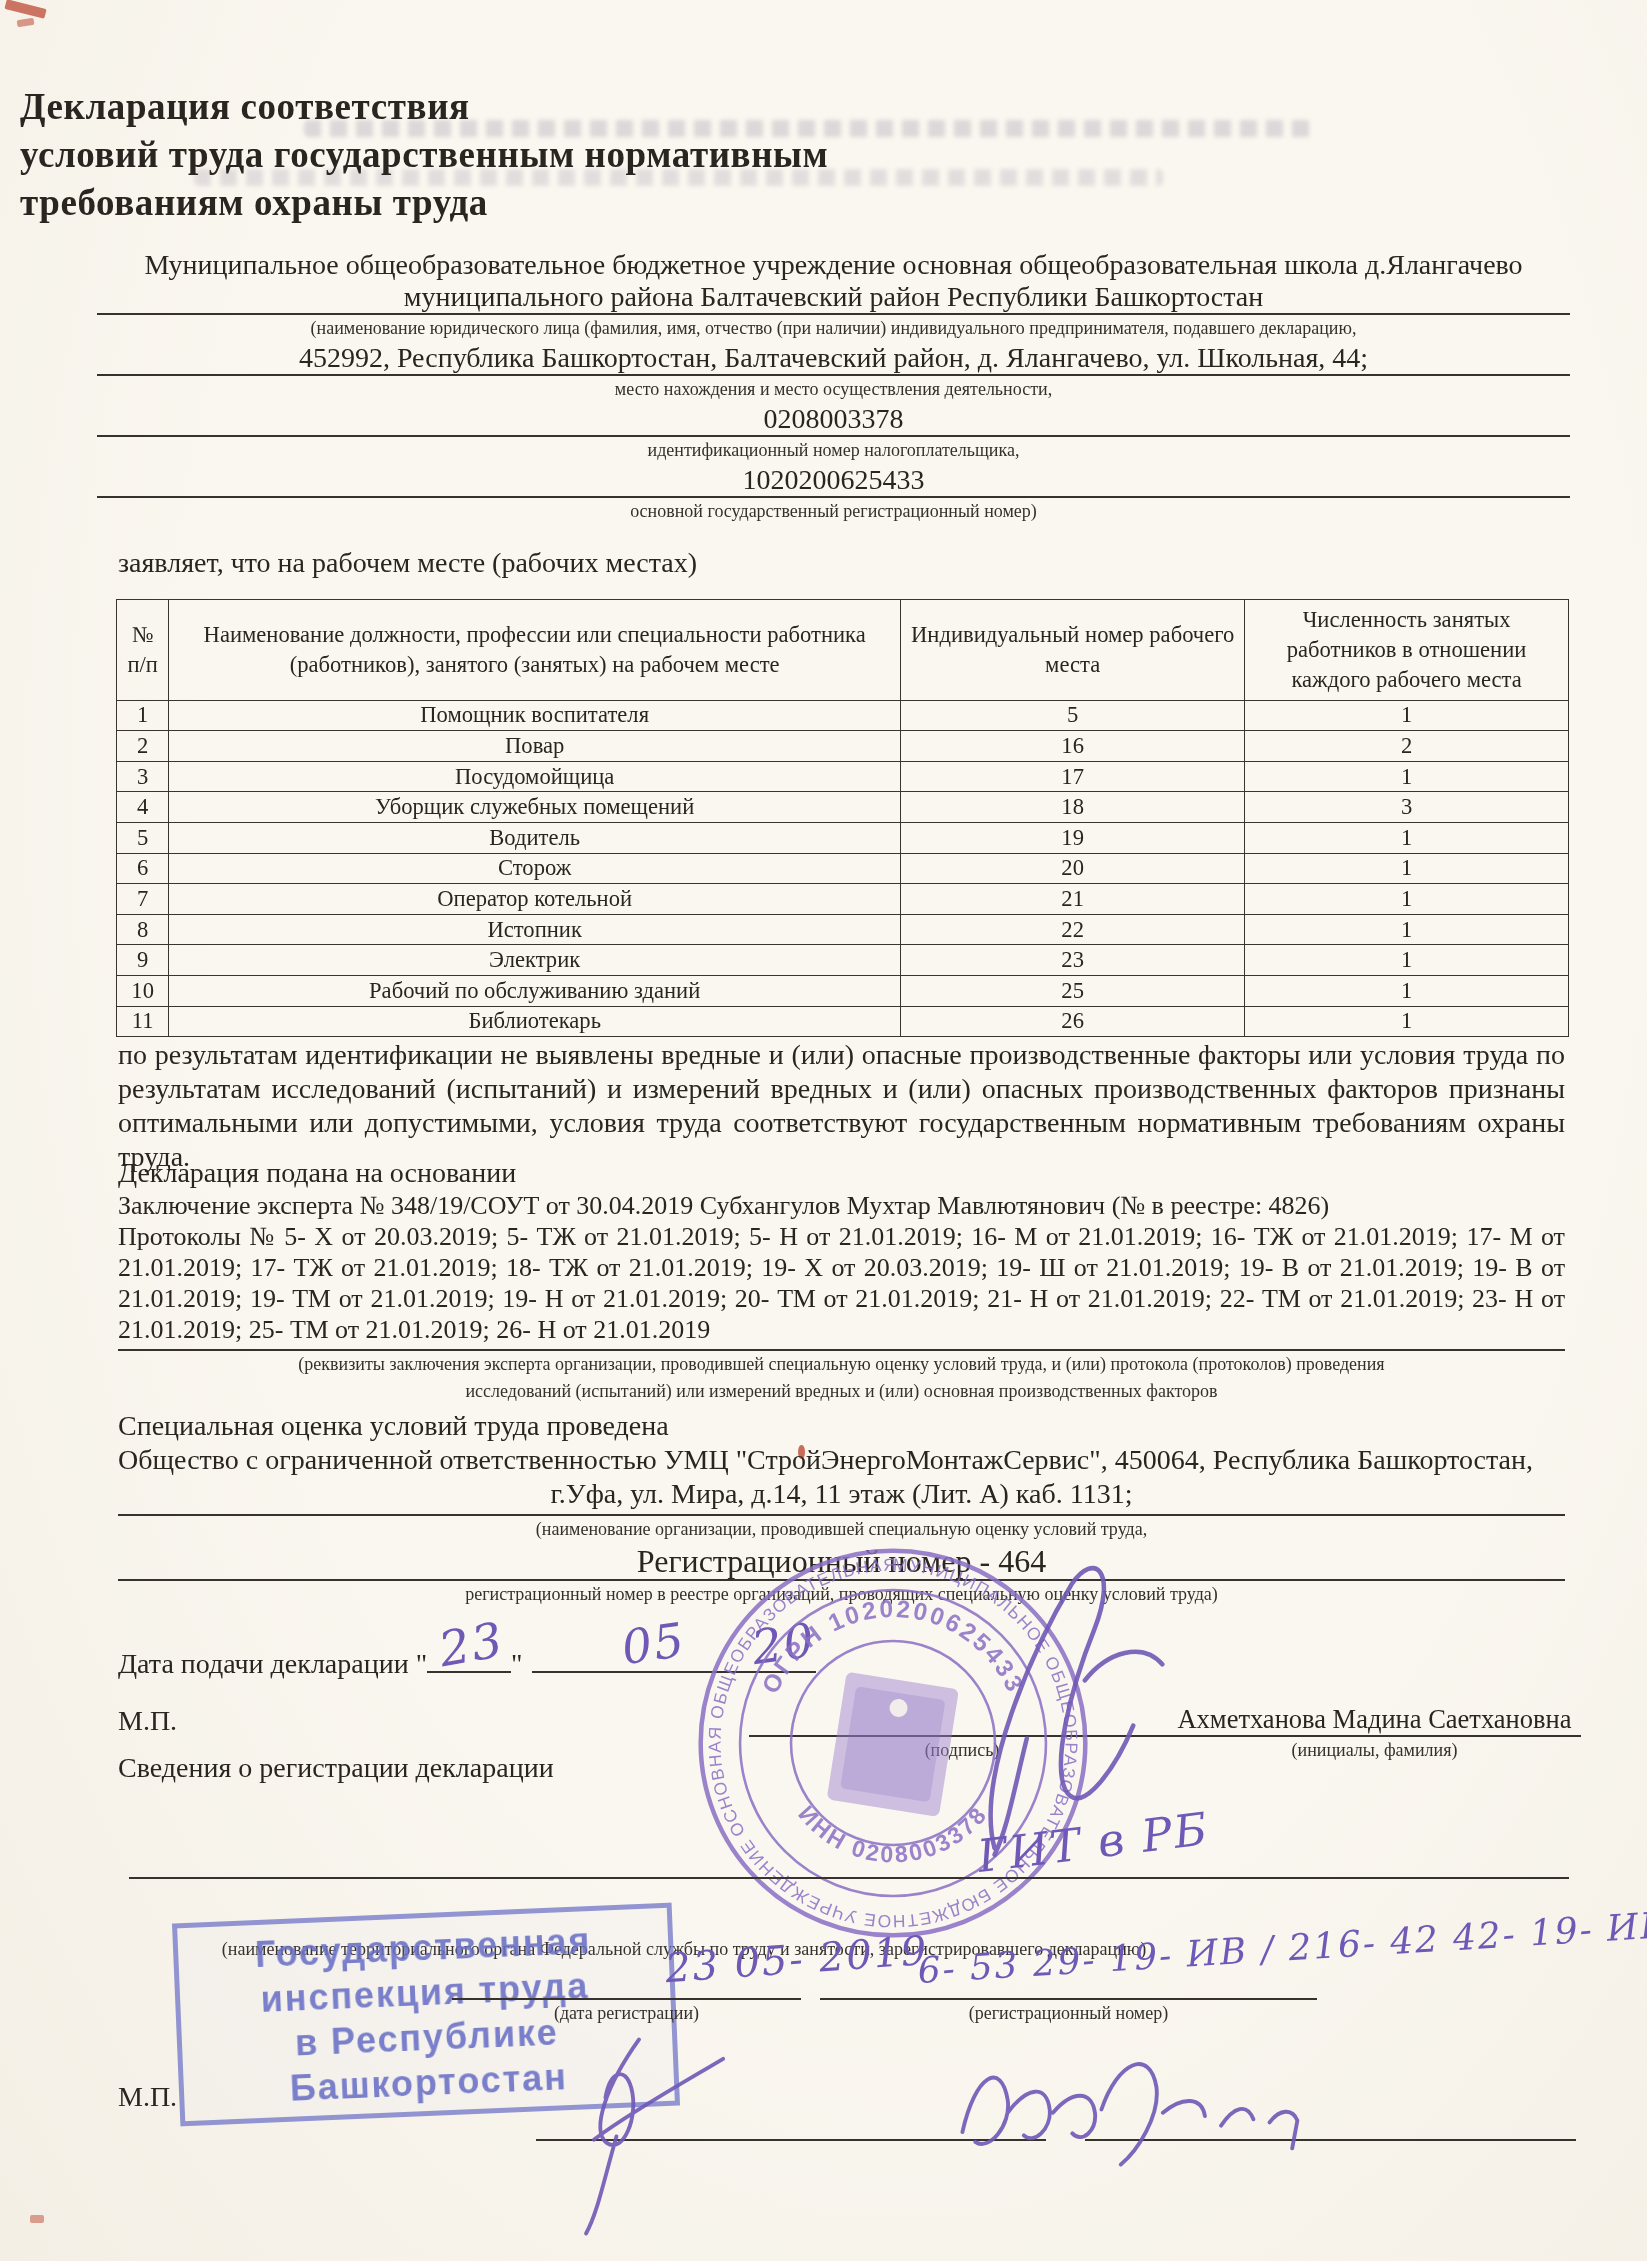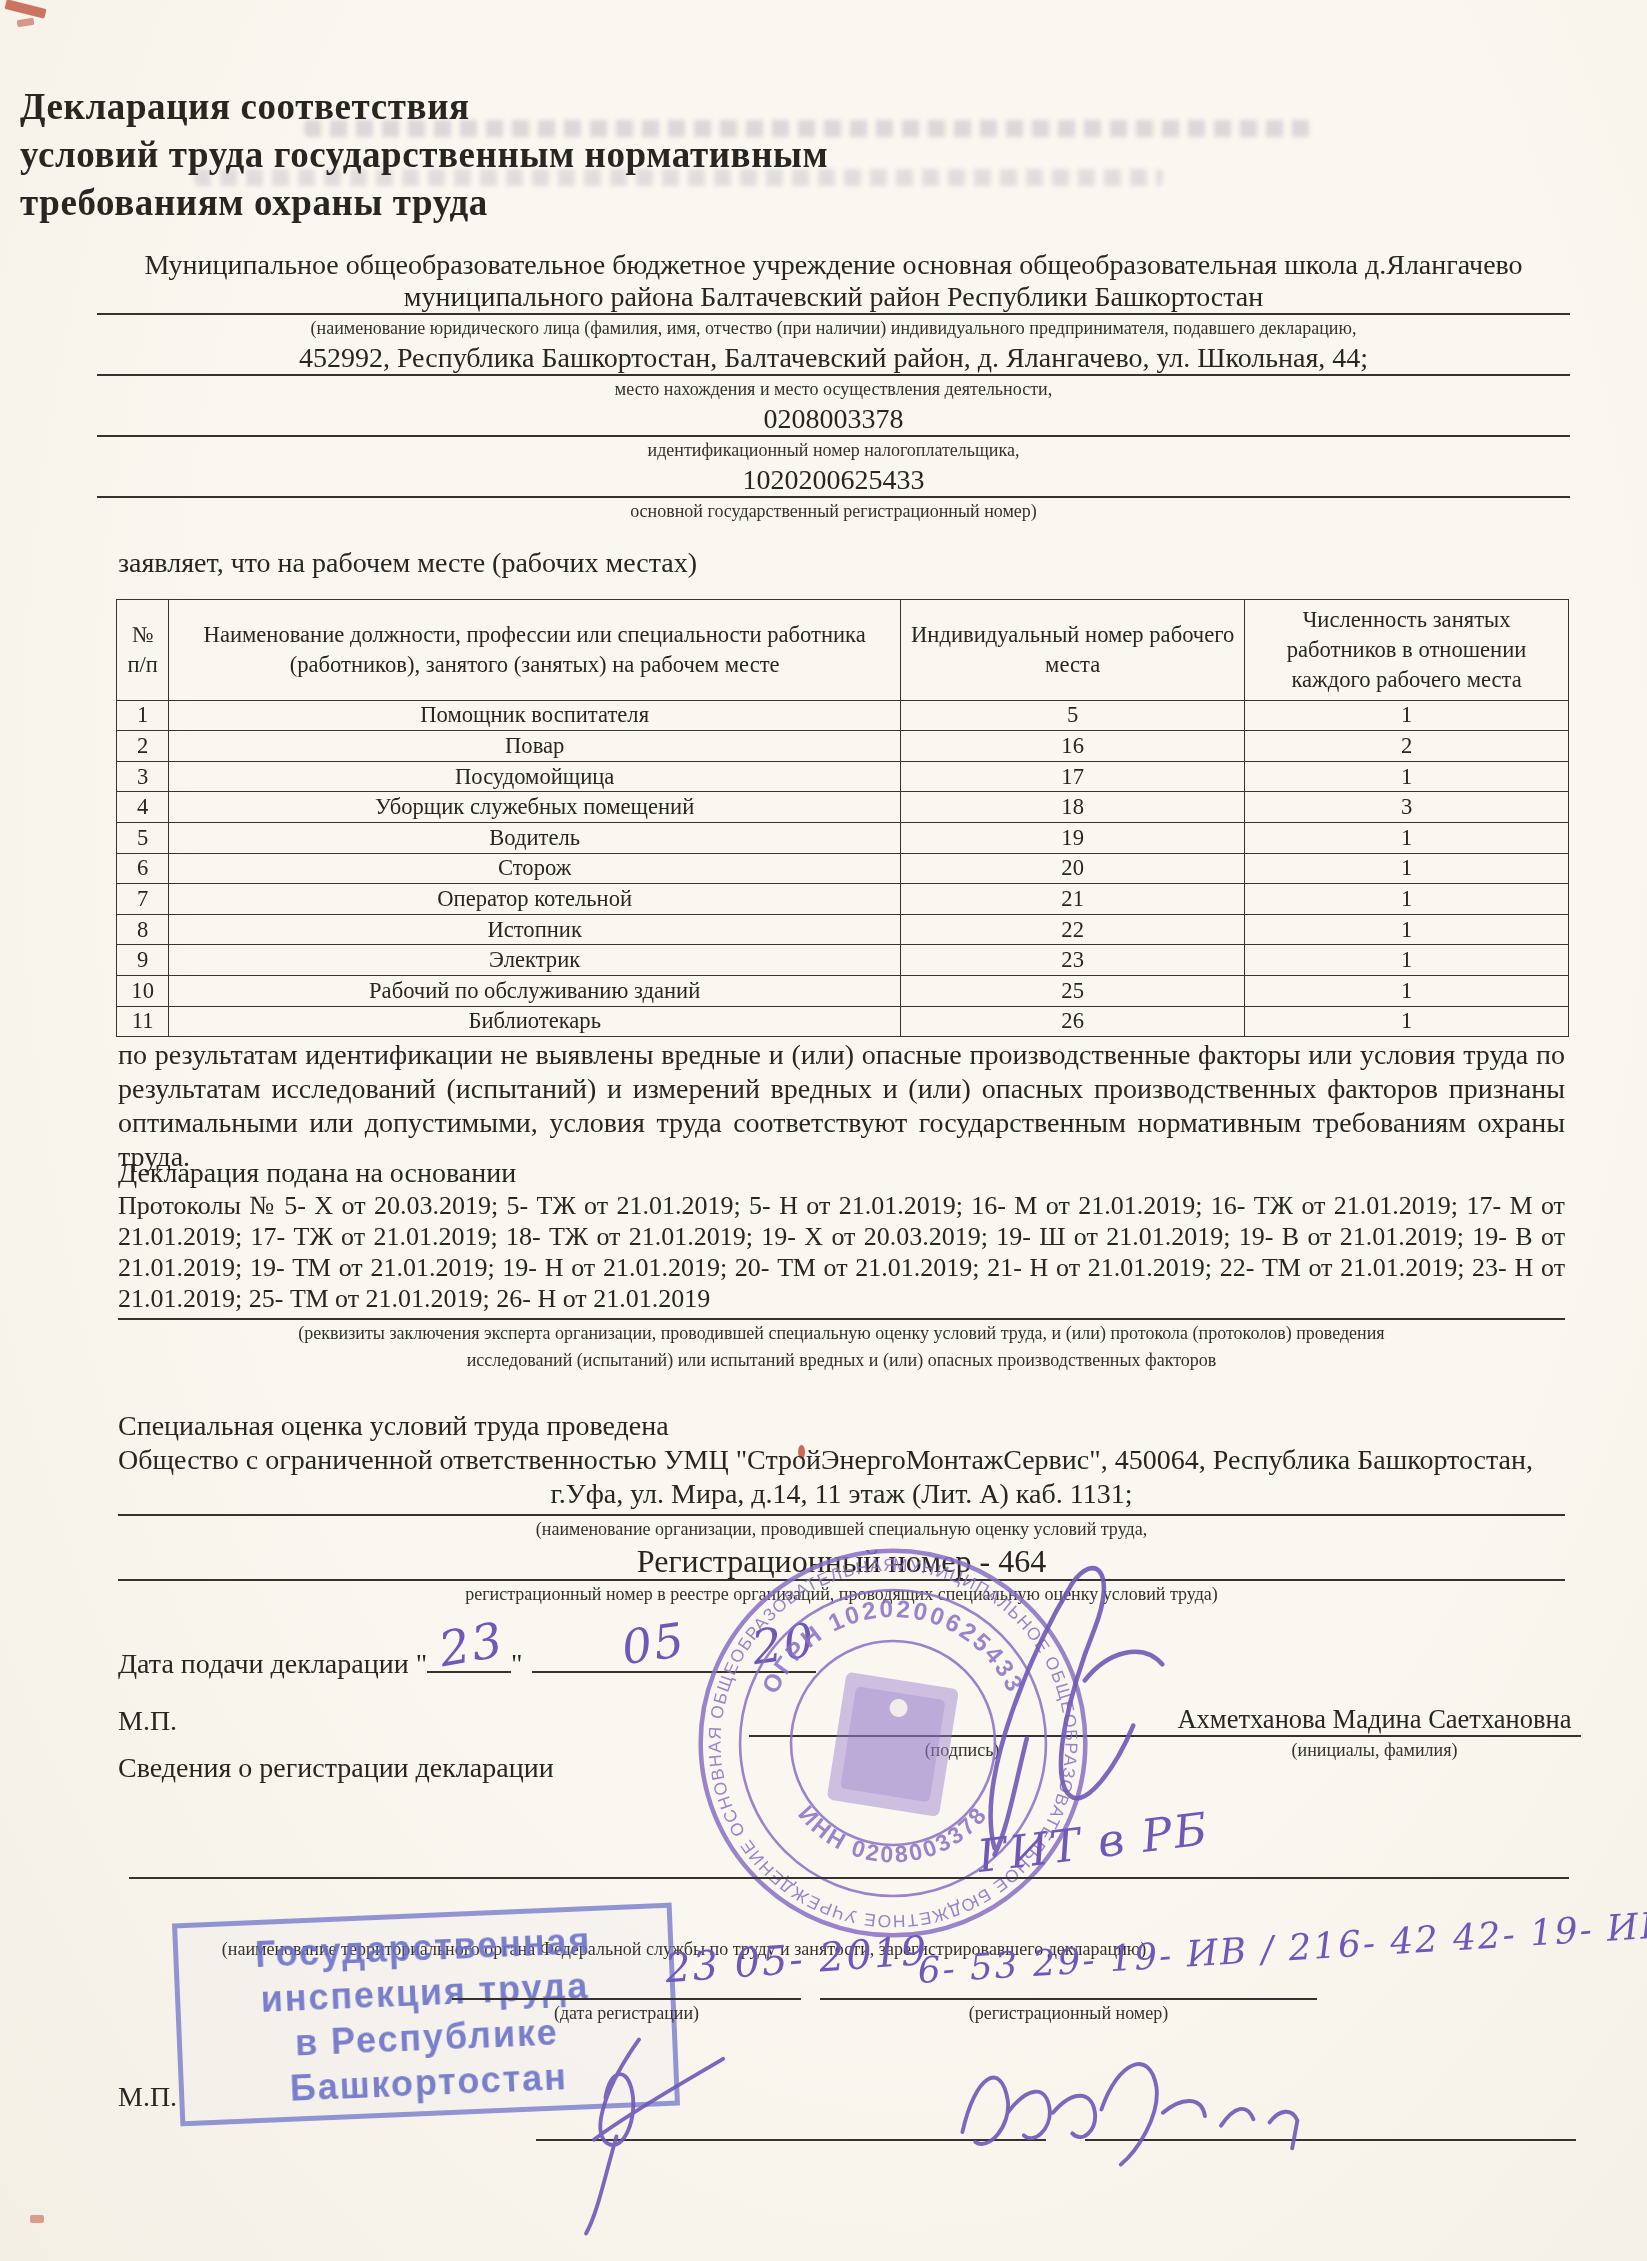--- a/index.html
+++ b/index.html
@@ -199,24 +199,25 @@
             <td>1</td>
           </tr>
         </tbody>
     </table>
   </div>
 
   <div class="abs para" style="top:998px;left:118px;width:1447px;">по результатам идентификации не выявлены вредные и (или) опасные производственные факторы или условия труда по результатам исследований (испытаний) и измерений вредных и (или) опасных производственных факторов признаны оптимальными или допустимыми, условия труда  соответствуют  государственным нормативным требованиям охраны труда.</div>
 
   <div class="abs" style="top:1156px;left:118px;width:1447px;">
     <div class="heading">Декларация подана на основании</div>
+    <div class="proto">Заключение эксперта № 348/19/СОУТ от 30.04.2019 Субхангулов Мухтар Мавлютянович (№ в реестре: 4826)</div>
     <div class="proto">Протоколы № 5- Х от 20.03.2019; 5- ТЖ от 21.01.2019; 5- Н от 21.01.2019; 16- М от 21.01.2019; 16- ТЖ от 21.01.2019; 17- М от 21.01.2019; 17- ТЖ от 21.01.2019; 18- ТЖ от 21.01.2019; 19- Х от 20.03.2019; 19- Ш от 21.01.2019; 19- В от 21.01.2019; 19- В от 21.01.2019; 19- ТМ от 21.01.2019; 19- Н от 21.01.2019; 20- ТМ от 21.01.2019; 21- Н от 21.01.2019; 22- ТМ от 21.01.2019; 23- Н от 21.01.2019; 25- ТМ от 21.01.2019; 26- Н от 21.01.2019</div>
     <div class="rule" style="margin-top:3.9px;"></div>
     <div class="caption">(реквизиты заключения эксперта организации, проводившей специальную оценку условий труда, и (или) протокола (протоколов) проведения</div>
-    <div class="caption">исследований (испытаний) или испытаний вредных и (или) опасных производственных факторов</div>
+    <div class="caption">исследований (испытаний) или измерений вредных и (или) основная производственных факторов</div>
   </div>
 
   <div class="abs" style="top:1409px;left:118px;width:1447px;">
     <div class="heading">Специальная оценка условий труда проведена</div>
     <div class="heading">Общество с ограниченной ответственностью УМЦ "СтройЭнергоМонтажСервис",  450064, Республика Башкортостан,</div>
     <div class="heading center">г.Уфа, ул. Мира, д.14, 11 этаж (Лит. А) каб. 1131;</div>
     <div class="rule" style="margin-top:2.6px;"></div>
     <div class="caption">(наименование организации, проводившей специальную оценку условий труда,</div>
     <div class="value" style="font-size:32px;line-height:36px;">Регистрационный номер - 464</div>
     <div class="rule"></div>

